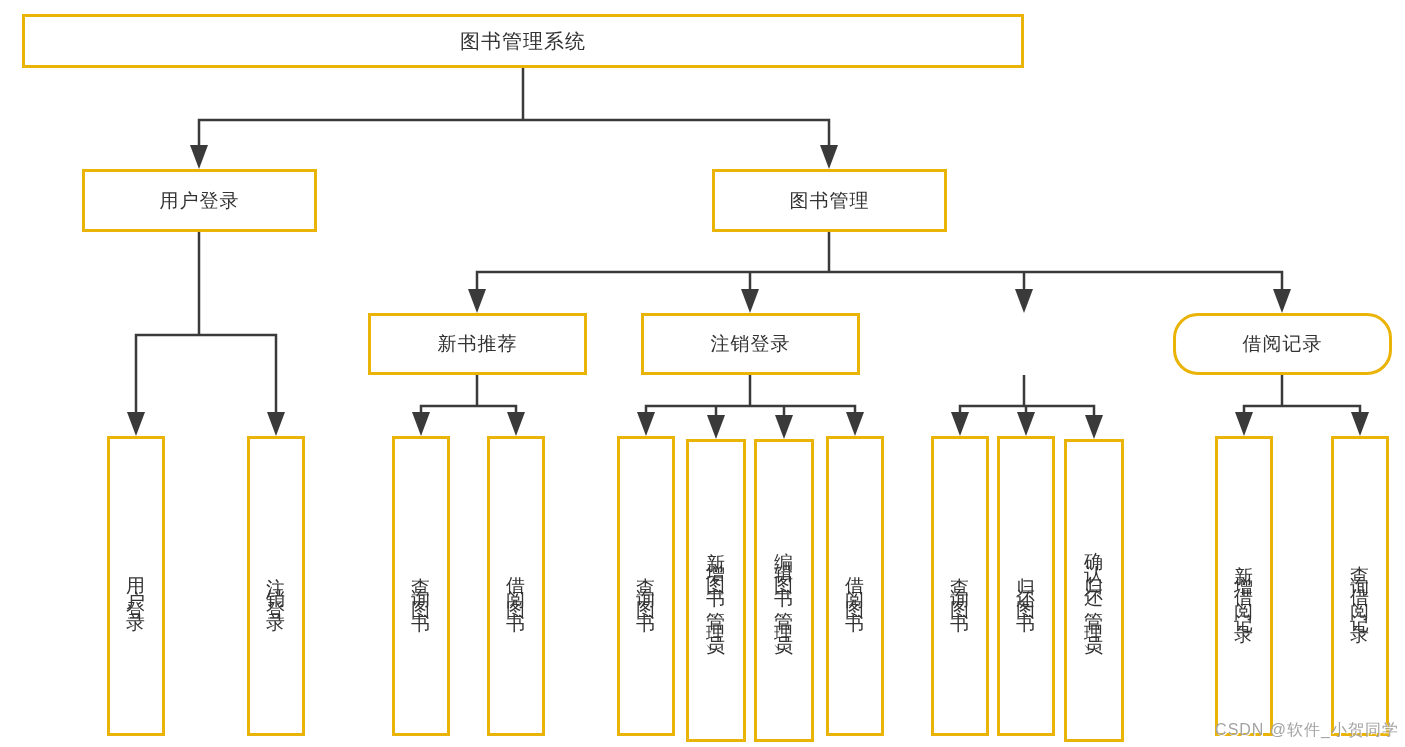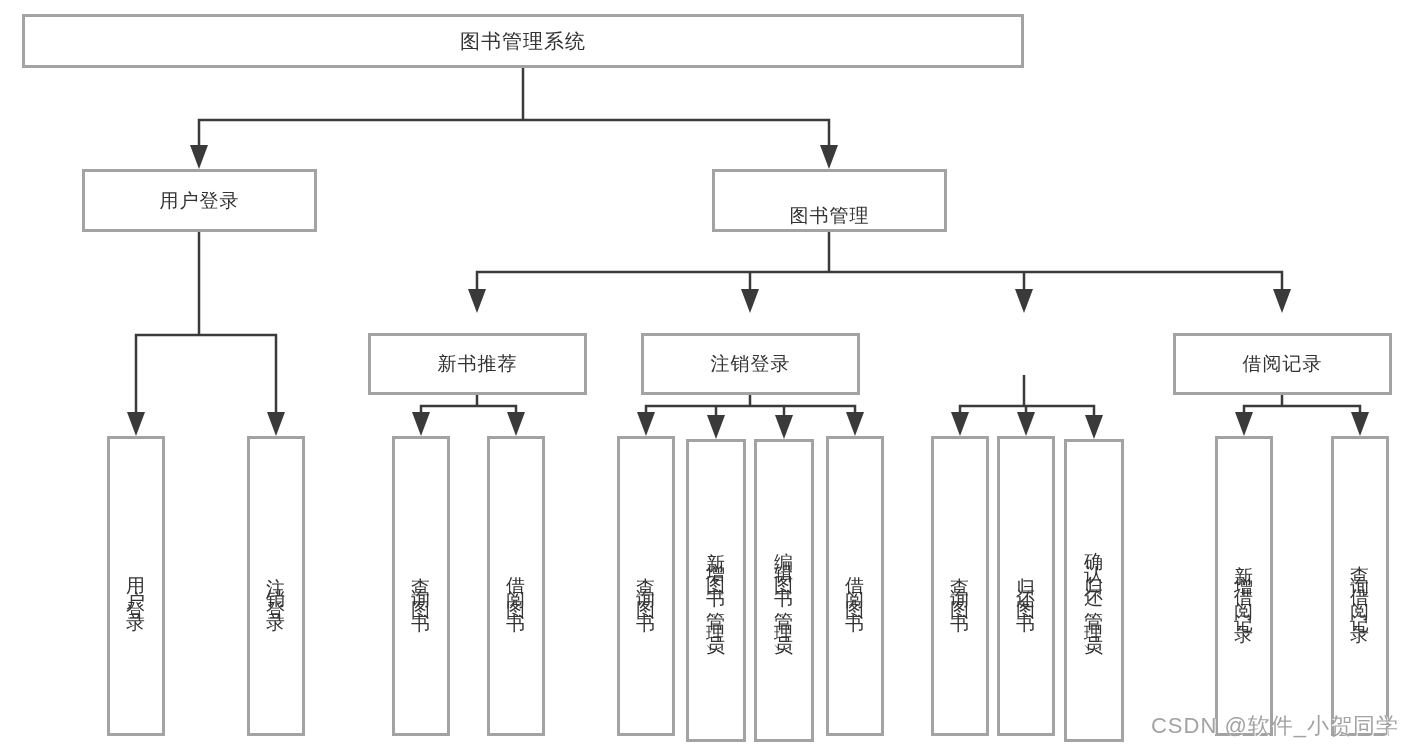--- a/index.html
+++ b/index.html
@@ -7,43 +7,43 @@
     position:relative;
     width:1405px;height:747px;
     background:#ffffff;
     font-family:"Liberation Sans","DejaVu Sans",sans-serif;
     overflow:hidden;
   }
   #wires{position:absolute;left:0;top:0;width:1405px;height:747px;}
   .node{
     position:absolute;
     box-sizing:border-box;
-    border:3px solid #a3a3a3;
+    border:3px solid #eab308;
     background:#ffffff;
     display:flex;align-items:center;justify-content:center;
     color:#333333;
     letter-spacing:1px;
     text-align:center;
   }
   .root{left:22px;top:14px;width:1002px;height:54px;font-size:20px;}
   .lvl2{top:169px;width:235px;height:63px;font-size:19px;}
-  .lvl3{top:313px;width:219px;height:62px;font-size:19px;margin-top:20px;}
+  .lvl3{top:313px;width:219px;height:62px;font-size:19px;}
   .leaf{top:436px;width:58px;height:300px;font-size:19px;}
   .leaf.admin{top:439px;width:60px;height:303px;}
   .vtext{
     writing-mode:vertical-rl;
     text-orientation:mixed;
     letter-spacing:12px;
     line-height:1;
     white-space:nowrap;
   }
   #watermark{
     position:absolute;
     right:6px;bottom:6px;
-    font-size:22px;
+    font-size:16px;
     color:#a3a3a3;
     text-shadow:1px 1px 0 #ffffff;
     letter-spacing:1px;
   }
 </style>
 </head>
 <body>
 
 <div id="canvas">
 
@@ -99,31 +99,31 @@
     </g>
   </svg>
 
   <div class="node root">
     <span>图书管理系统</span>
   </div>
 
   <div class="node lvl2" style="left:82px;">
     <span>用户登录</span>
   </div>
-  <div class="node lvl2" style="left:712px;align-items:flex-end;">
+  <div class="node lvl2" style="left:712px;">
     <span>图书管理</span>
   </div>
 
   <div class="node lvl3" style="left:368px;">
     <span>新书推荐</span>
   </div>
   <div class="node lvl3" style="left:641px;">
     <span>注销登录</span>
   </div>
-  <div class="node lvl3" style="left:1173px;">
+  <div class="node lvl3" style="left:1173px;border-radius:25px;">
     <span>借阅记录</span>
   </div>
 
   <div class="node leaf" style="left:107px;">
     <span class="vtext">用户登录</span>
   </div>
   <div class="node leaf" style="left:247px;">
     <span class="vtext">注销登录</span>
   </div>
 

